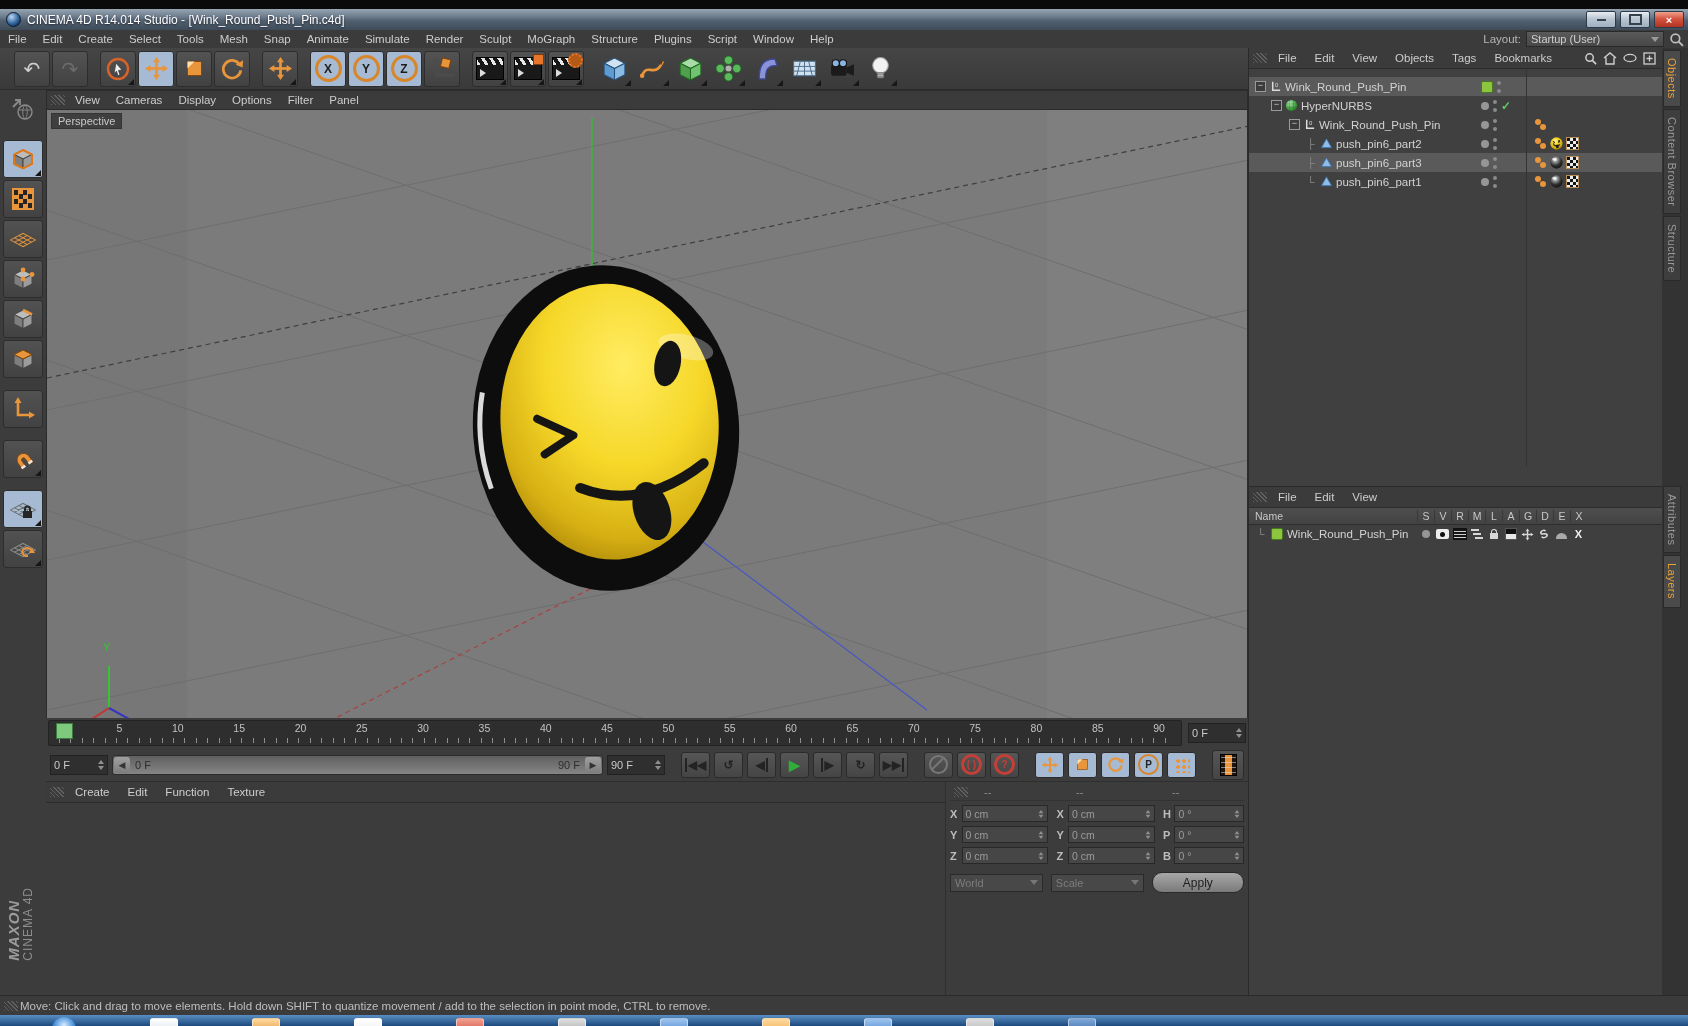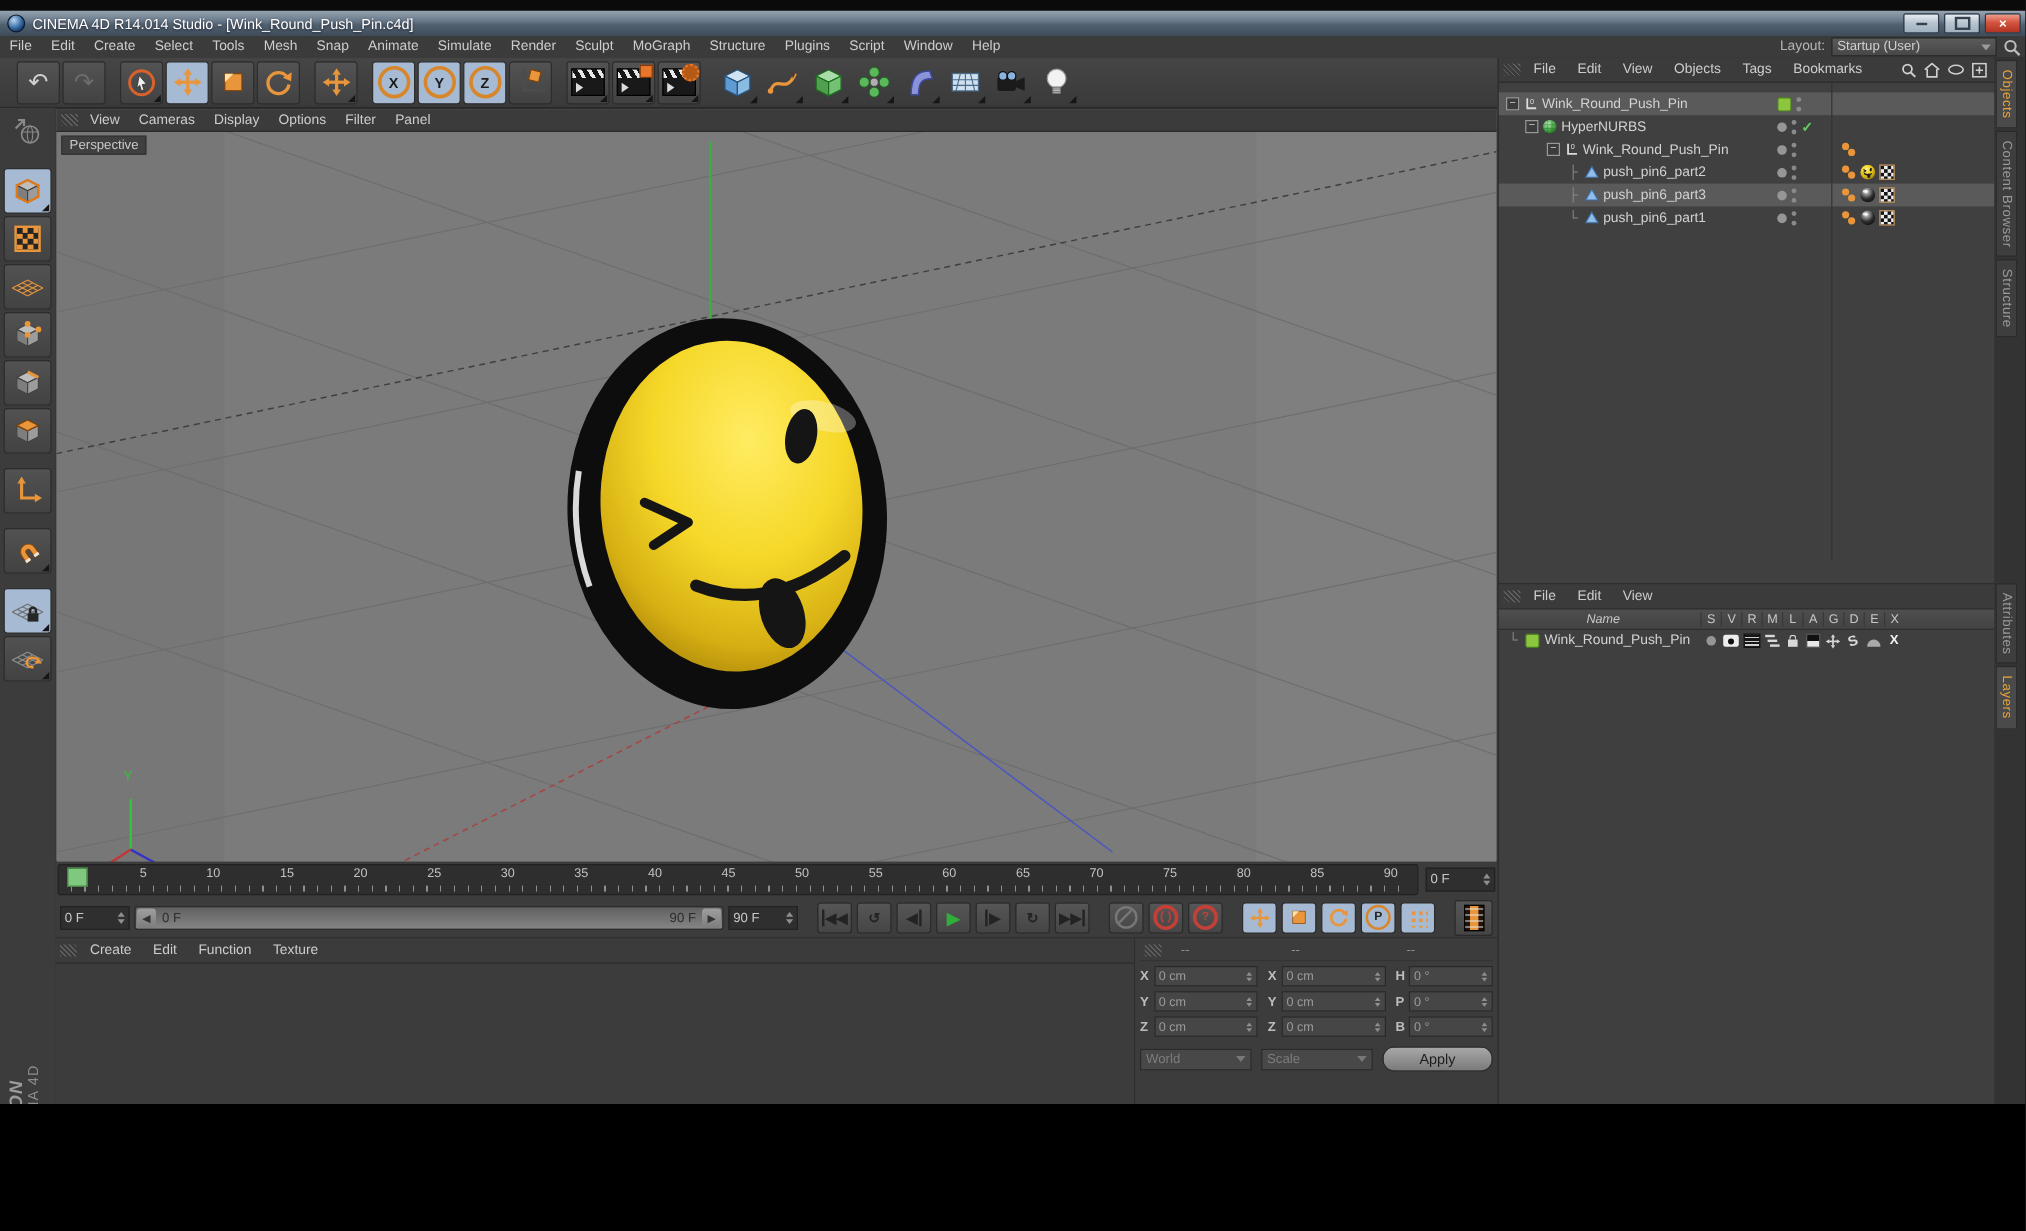--- a/index.html
+++ b/index.html
@@ -1,17 +1,17 @@
 <!DOCTYPE html>
 <html><head>
 <meta charset="utf-8">
 <style>
   html,body{margin:0;padding:0;background:#000;}
   body{font-family:"Liberation Sans",sans-serif;}
-  .app{position:relative;width:1688px;height:920px;background:#3c3c3c;overflow:hidden;font-size:12px;color:#c8c8c8;}
+  .app{position:relative;width:1688px;height:1026px;background:#3c3c3c;overflow:hidden;font-size:12px;color:#c8c8c8;}
   
   .topblack{position:absolute;left:0;top:0;width:100%;height:9px;background:#0a0a0a;}
   .titlebar{position:absolute;left:0;top:9px;width:100%;height:21px;display:flex;align-items:center;
     background:linear-gradient(#97a5b2,#69798a 40%,#51616f 55%,#3e4c5a);border-bottom:1px solid #22303c;}
   .appicon{width:13px;height:13px;border-radius:50%;margin:0 6px 0 6px;
     background:radial-gradient(circle at 35% 30%,#bcd7ee,#3a6ea8 50%,#0a2347 90%);border:1px solid #091a30;}
   .wtitle{color:#fff;font-size:12px;text-shadow:0 1px 2px #223;}
   .winbtns{margin-left:auto;display:flex;gap:4px;padding-right:4px;}
   .wb{width:28px;height:15px;border-radius:2px;border:1px solid #2e3b47;display:flex;align-items:center;justify-content:center;
      background:linear-gradient(#e9eef3,#b9c6d1 45%,#9fb0bf);}
@@ -146,21 +146,21 @@
   .tagdots::before,.tagdots::after{content:"";position:absolute;width:6px;height:6px;border-radius:50%;background:#e8953b;}
   .tagdots::before{left:1px;top:1px;}.tagdots::after{right:1px;bottom:1px;}
   .tagchk{width:13px;height:13px;border:1px solid #b8905a;box-sizing:border-box;flex:none;
      background:conic-gradient(#ededed 0 25%,#141414 0 50%,#ededed 0 75%,#141414 0);background-size:6px 6px;}
   .tagmat{width:13px;height:13px;flex:none;}
   
   .lm{position:absolute;left:1248px;top:486px;width:414px;height:509px;background:#3f3f3f;border-left:1px solid #2a2a2a;border-top:1px solid #2a2a2a;box-sizing:border-box;}
   .lmhead{display:grid;grid-template-columns:168px repeat(10,17px) 1fr;height:16px;background:linear-gradient(#4e4e4e,#434343);
      border-bottom:1px solid #2e2e2e;align-items:center;font-size:10.5px;color:#c8c8c8;}
   .lmhead span{text-align:center;border-left:1px solid #383838;}
-  .lmhead .nm{text-align:center;padding-left:6px;border-left:none;font-style:italic;}
+  .lmhead .nm{text-align:left;padding-left:6px;border-left:none;}
   .lmrow{display:grid;grid-template-columns:168px repeat(10,17px) 1fr;height:18px;align-items:center;font-size:11.5px;color:#d2d2d2;}
   .lmrow .cell{display:flex;align-items:center;justify-content:center;}
   .lmname{display:flex;align-items:center;gap:4px;padding-left:8px;}
   .eyeic{width:13px;height:10px;background:#ededed;border-radius:2px;position:relative;}
   .eyeic::after{content:"";position:absolute;left:4px;top:2.5px;width:5px;height:5px;border-radius:50%;background:#111;}
   .filmic{width:12px;height:10px;background:repeating-linear-gradient(#161616 0 2px,#cfcfcf 2px 3px);border:1px solid #111;}
   .stairic{width:12px;height:10px;background:
      linear-gradient(#d8d8d8 0 0) 0 0/8px 2px no-repeat,
      linear-gradient(#d8d8d8 0 0) 2px 4px/8px 2px no-repeat,
      linear-gradient(#d8d8d8 0 0) 4px 8px/8px 2px no-repeat;}
@@ -1026,20 +1026,24 @@
   <div class="rtabs">
     <div class="rtab active">Objects</div>
     <div class="rtab">Content Browser</div>
     <div class="rtab">Structure</div>
     <div class="grp2">
       <div class="rtab">Attributes</div>
       <div class="rtab active">Layers</div>
     </div>
   </div>
 
+  <div class="status">
+    <span class="hatch"></span>
+    <span>Move: Click and drag to move elements. Hold down SHIFT to quantize movement / add to the selection in point mode, CTRL to remove.</span>
+  </div>
 
   <div class="taskbar">
     <span class="orb"></span>
     <span class="tico" style="background:linear-gradient(#fff,#cfd8e0)"></span>
     <span class="tico" style="background:linear-gradient(#ffd9a0,#d78b2a)"></span>
     <span class="tico" style="background:linear-gradient(#fff,#e8e8e8)"></span>
     <span class="tico" style="background:linear-gradient(#f0a090,#cc3a2a)"></span>
     <span class="tico" style="background:linear-gradient(#e0e0e0,#9a9a9a)"></span>
     <span class="tico" style="background:linear-gradient(#9ec4ee,#3a78c8)"></span>
     <span class="tico" style="background:linear-gradient(#ffd9a0,#e8a33b)"></span>

